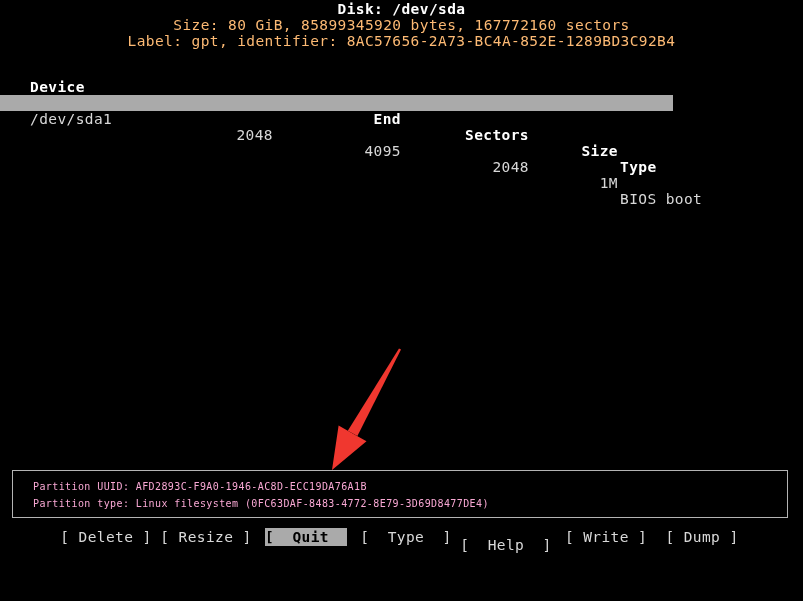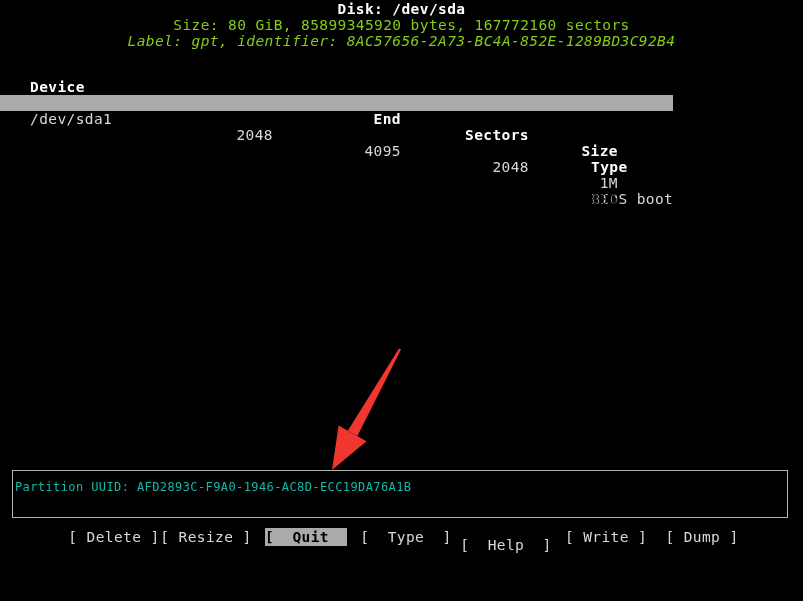--- a/index.html
+++ b/index.html
@@ -30,29 +30,29 @@
     position: absolute;
     left: 0; top: 0;
     width: 803px;
     text-align: center;
   }
   .title-line {
     font-size: 14.5px;
     line-height: 16px;
     letter-spacing: 0.4px;
     white-space: pre;
-    color: #84cc16;
+    color: #fdba74;
   }
   .title-line.bold {
     font-weight: bold;
     color: #ffffff;
   }
   .t1 { position: absolute; left: 0; top: 1px;  width: 803px; }
   .t2 { position: absolute; left: 0; top: 17px; width: 803px; }
-  .t3 { position: absolute; left: 0; top: 33px; width: 803px; font-style: italic; }
+  .t3 { position: absolute; left: 0; top: 33px; width: 803px; }
 
   
   .ptable {
     position: absolute;
     left: 0;
     top: 63px;
     width: 803px;
   }
   .prow {
     position: relative;
@@ -101,43 +101,43 @@
     text-align: right;
   }
   .prow .c-size {
     position: absolute;
     left: 538px;
     width: 80px;
     text-align: right;
   }
   .prow .c-type {
     position: absolute;
-    left: 591px;
+    left: 620px;
     text-align: right;
   }
 
   
   .infobox {
     position: absolute;
     left: 12px;
     top: 470px;
     width: 776px;
     height: 48px;
     border: 1px solid #b4b4b4;
     box-sizing: border-box;
     background: #000000;
   }
   .infoline {
     position: absolute;
-    left: 2px;
-    font-size: 12px;
+    left: 20px;
+    font-size: 10px;
     line-height: 16px;
     letter-spacing: 0.4px;
     white-space: pre;
-    color: #14b8a6;
+    color: #f9a8d4;
   }
   .infoline.l1 { top: 8px; }
   .infoline.l2 { top: 25px; }
 
   
   .menubar {
     position: absolute;
     left: 0;
     top: 528px;
     width: 803px;
@@ -208,24 +208,25 @@
       <span class="c-end">167772126</span>
       <span class="c-sectors">167768031</span>
       <span class="c-size">80G</span>
       <span class="c-type">Linux filesystem</span>
     </div>
 
   </div>
 
   <div class="infobox">
     <div class="infoline l1">Partition UUID: AFD2893C-F9A0-1946-AC8D-ECC19DA76A1B</div>
+    <div class="infoline l2">Partition type: Linux filesystem (0FC63DAF-8483-4772-8E79-3D69D8477DE4)</div>
   </div>
 
   <div class="menubar">
-    <div class="menu-item" style="left:68px;width:92px;">[ Delete ]</div>
+    <div class="menu-item" style="left:60px;width:92px;">[ Delete ]</div>
     <div class="menu-item" style="left:160px;width:92px;">[ Resize ]</div>
     <div class="menu-item active" style="left:265px;width:82px;">[  Quit  ]</div>
     <div class="menu-item" style="left:360px;width:92px;">[  Type  ]</div>
     <div class="menu-item" style="left:460px;width:92px;margin-top:8px;">[  Help  ]</div>
     <div class="menu-item" style="left:562px;width:88px;">[ Write ]</div>
     <div class="menu-item" style="left:660px;width:84px;">[ Dump ]</div>
   </div>
 
   <svg class="annot-arrow" viewBox="0 0 803 601" width="803" height="601" xmlns="http://www.w3.org/2000/svg">
     <g id="arrow-group">

